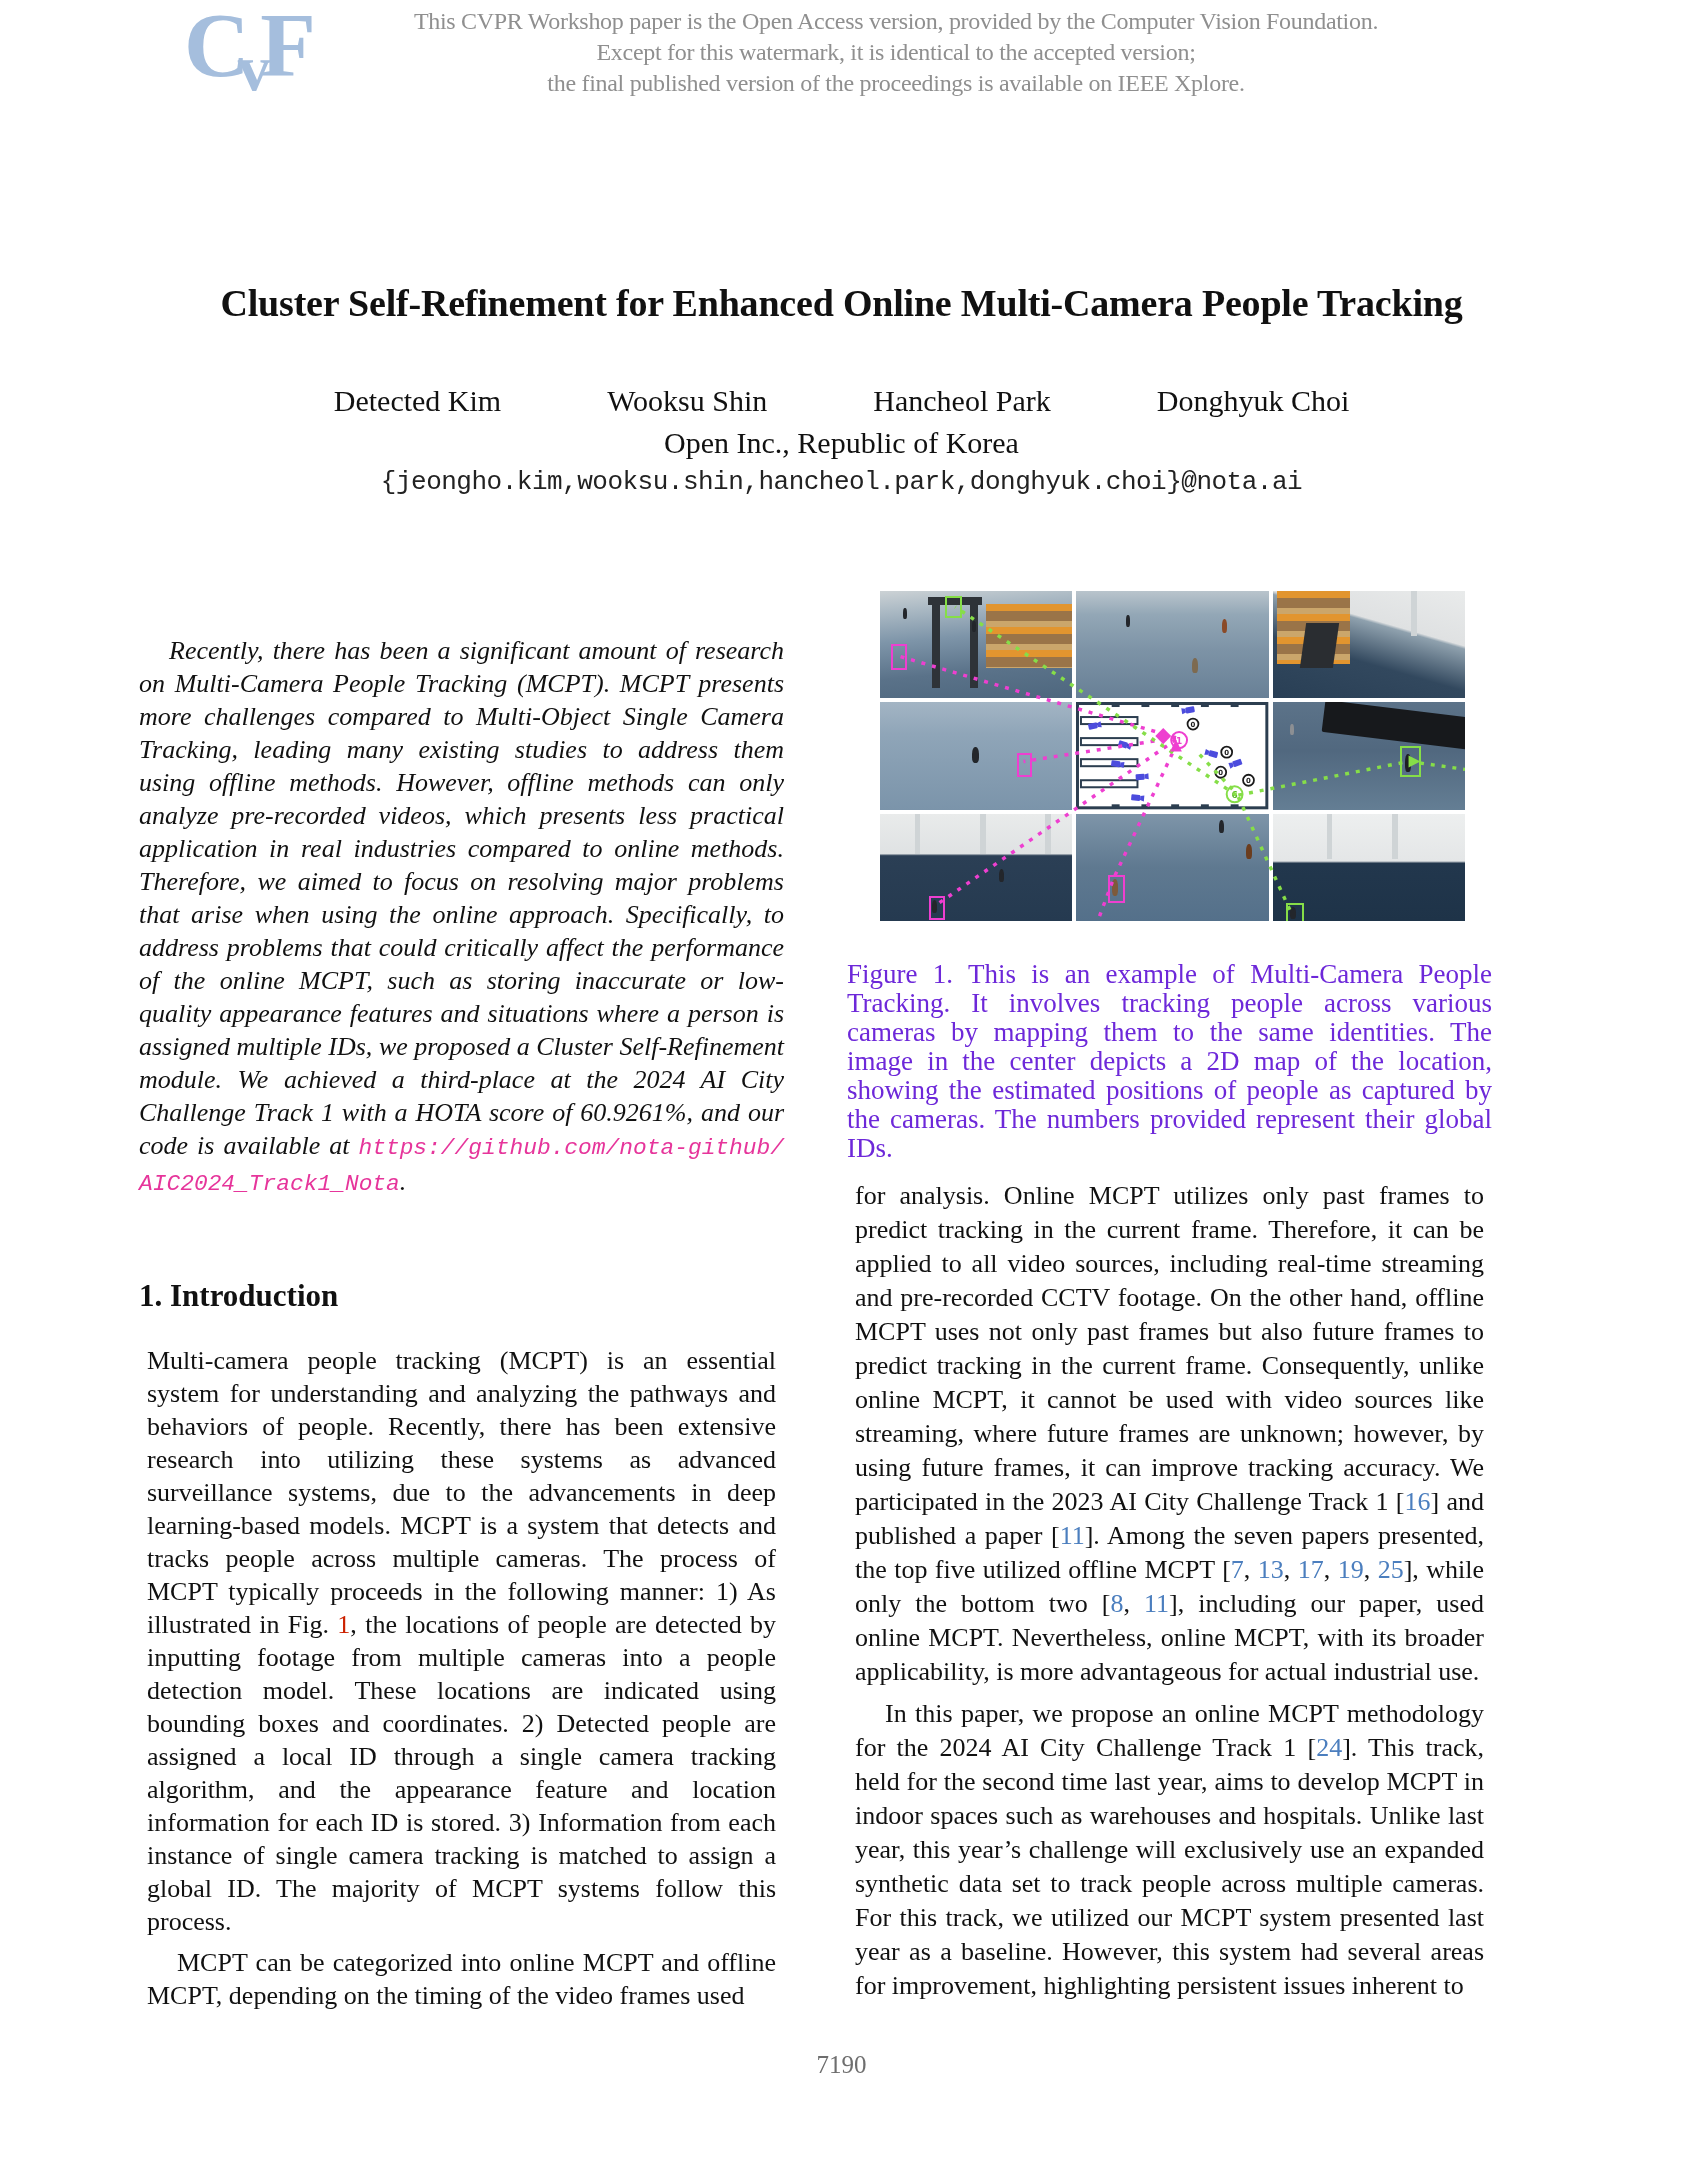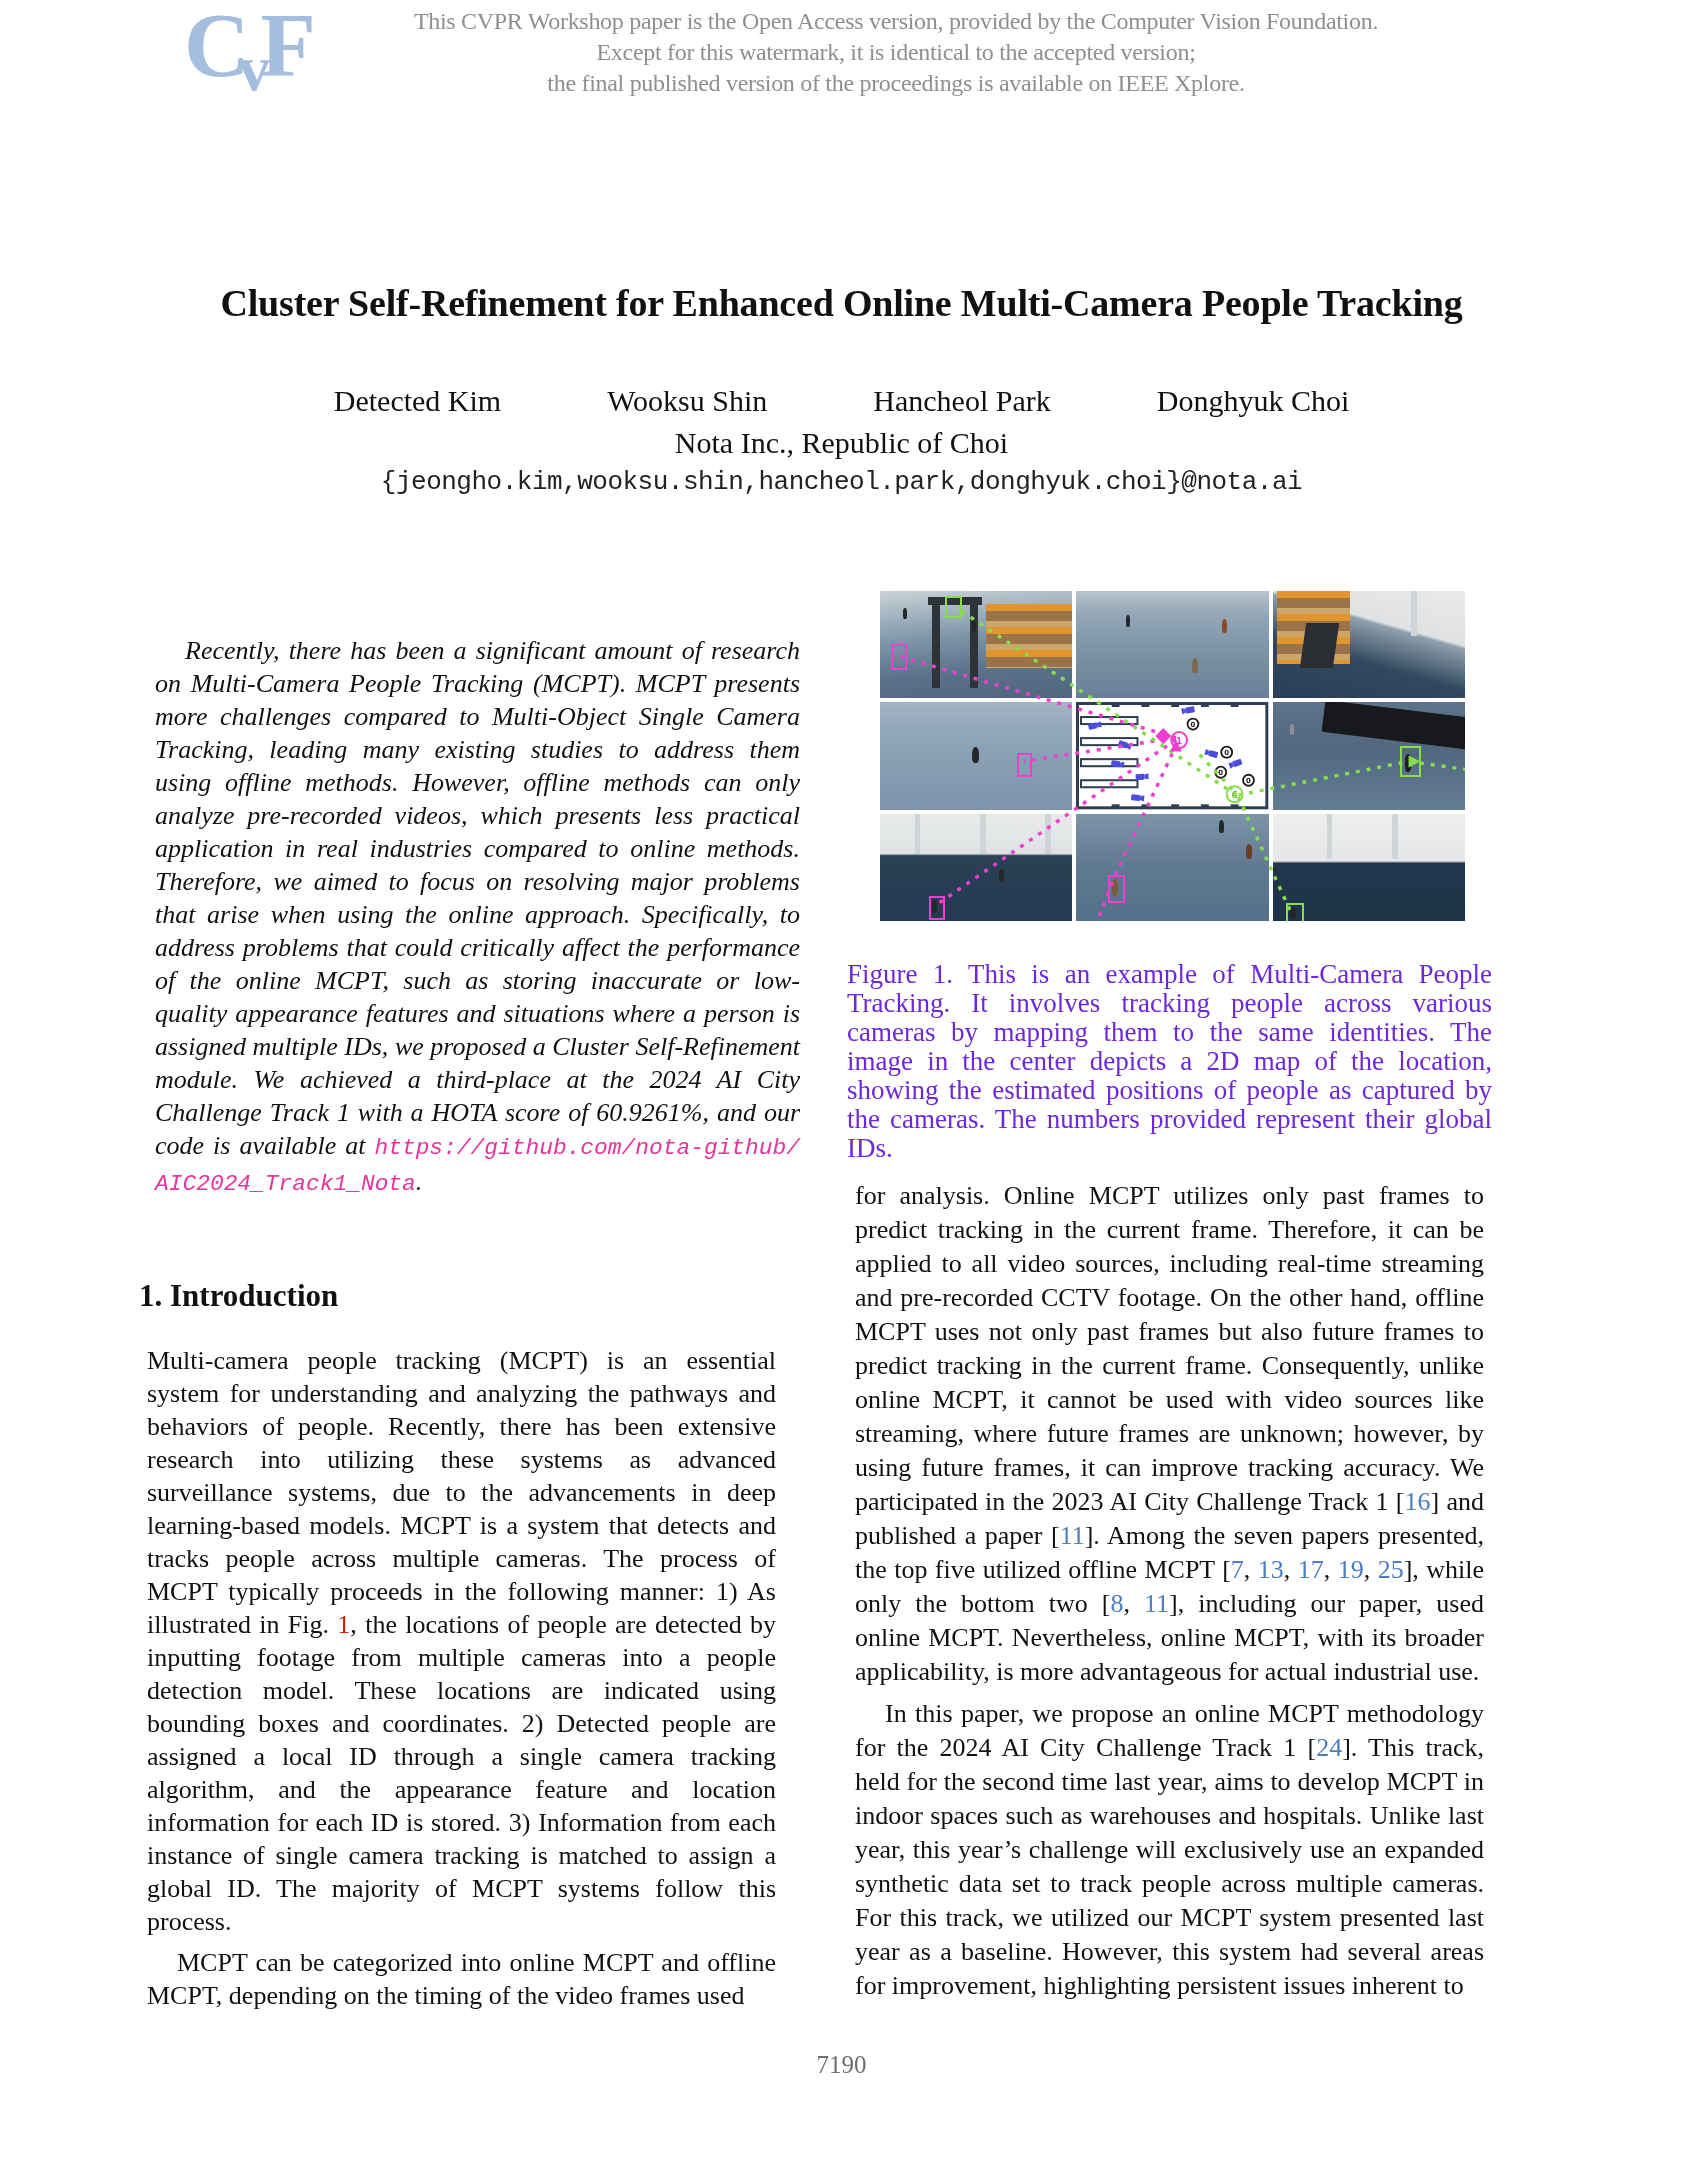--- a/index.html
+++ b/index.html
@@ -23,21 +23,21 @@
   .authors .author{display:inline-block;margin:0 53px;}
   .affiliation{position:absolute;top:426px;left:0;width:1683px;text-align:center;font-size:30px;}
   .email{position:absolute;top:467px;left:0;width:1683px;text-align:center;
          font-family:"Liberation Mono",monospace;font-size:26px;letter-spacing:-0.5px;color:#222;}
 
   
   .abstract-heading{position:absolute;top:578px;left:139px;width:645px;text-align:center;
                     font-size:29px;font-weight:bold;}
   .abstract-body{position:absolute;top:634px;left:139px;width:645px;
                  font-style:italic;font-size:26px;line-height:33px;text-align:justify;
-                 text-indent:30px;margin-left:16px;}
+                 text-indent:30px;}
   .intro-heading{position:absolute;top:1278px;left:139px;width:645px;
                  font-size:31px;font-weight:bold;}
   .intro-body{position:absolute;top:1336px;left:139px;width:645px;
               font-size:26px;line-height:33px;text-align:justify;}
   .intro-body p,.rc-body p{margin:8px;}
   .intro-body p + p,.rc-body p + p{text-indent:30px;}
 
   .fig-caption{position:absolute;top:960px;left:847px;width:645px;
                font-size:27px;line-height:29px;text-align:justify;color:#6d28d9;}
   .rc-body{position:absolute;top:1171px;left:847px;width:645px;
@@ -94,21 +94,21 @@
     <div>This CVPR Workshop paper is the Open Access version, provided by the Computer Vision Foundation.</div>
     <div>Except for this watermark, it is identical to the accepted version;</div>
     <div>the final published version of the proceedings is available on IEEE Xplore.</div>
   </div>
 
   <h1 class="paper-title" style="margin:0;">Cluster Self-Refinement for Enhanced Online Multi-Camera People Tracking</h1>
 
   <div class="authors">
     <span class="author">Detected Kim</span><span class="author">Wooksu Shin</span><span class="author">Hancheol Park</span><span class="author">Donghyuk Choi</span>
   </div>
-  <div class="affiliation">Nota Inc., Republic of Choi</div>
+  <div class="affiliation">Open Inc., Republic of Korea</div>
   <div class="email">{jeongho.kim,wooksu.shin,hancheol.park,donghyuk.choi}@nota.ai</div>
 
   <div class="abstract-body">Recently, there has been a significant amount of research on Multi-Camera People Tracking (MCPT). MCPT presents more challenges compared to Multi-Object Single Camera Tracking, leading many existing studies to address them using offline methods.  However, offline methods can only analyze pre-recorded videos, which presents less practical application in real industries compared to online methods. Therefore, we aimed to focus on resolving major problems that arise when using the online approach.  Specifically, to address problems that could critically affect the performance of the online MCPT, such as storing inaccurate or low-quality appearance features and situations where a person is assigned multiple IDs, we proposed a Cluster Self-Refinement module.  We achieved a third-place at the 2024 AI City Challenge Track 1 with a HOTA score of 60.9261%, and our code is available at <span class="url">https://github.com/nota-github/AIC2024_Track1_Nota</span>.</div>
 
   <div class="intro-heading">1. Introduction</div>
   <div class="intro-body">
     <p>Multi-camera people tracking (MCPT) is an essential system for understanding and analyzing the pathways and behaviors of people.  Recently, there has been extensive research into utilizing these systems as advanced surveillance systems, due to the advancements in deep learning-based models.  MCPT is a system that detects and tracks people across multiple cameras.  The process of MCPT typically proceeds in the following manner: 1) As illustrated in Fig. <span class="figref">1</span>, the locations of people are detected by inputting footage from multiple cameras into a people detection model.  These locations are indicated using bounding boxes and coordinates. 2) Detected people are assigned a local ID through a single camera tracking algorithm, and the appearance feature and location information for each ID is stored. 3) Information from each instance of single camera tracking is matched to assign a global ID. The majority of MCPT systems follow this process.</p>
     <p>MCPT can be categorized into online MCPT and offline MCPT, depending on the timing of the video frames used</p>
   </div>
 

